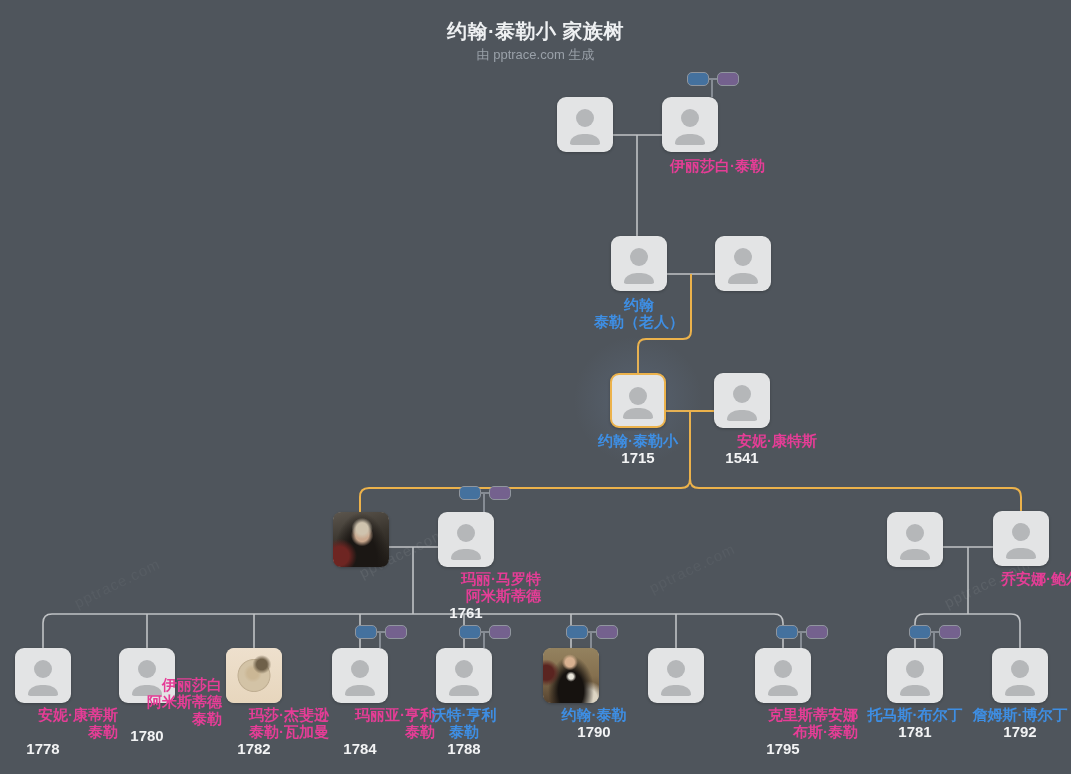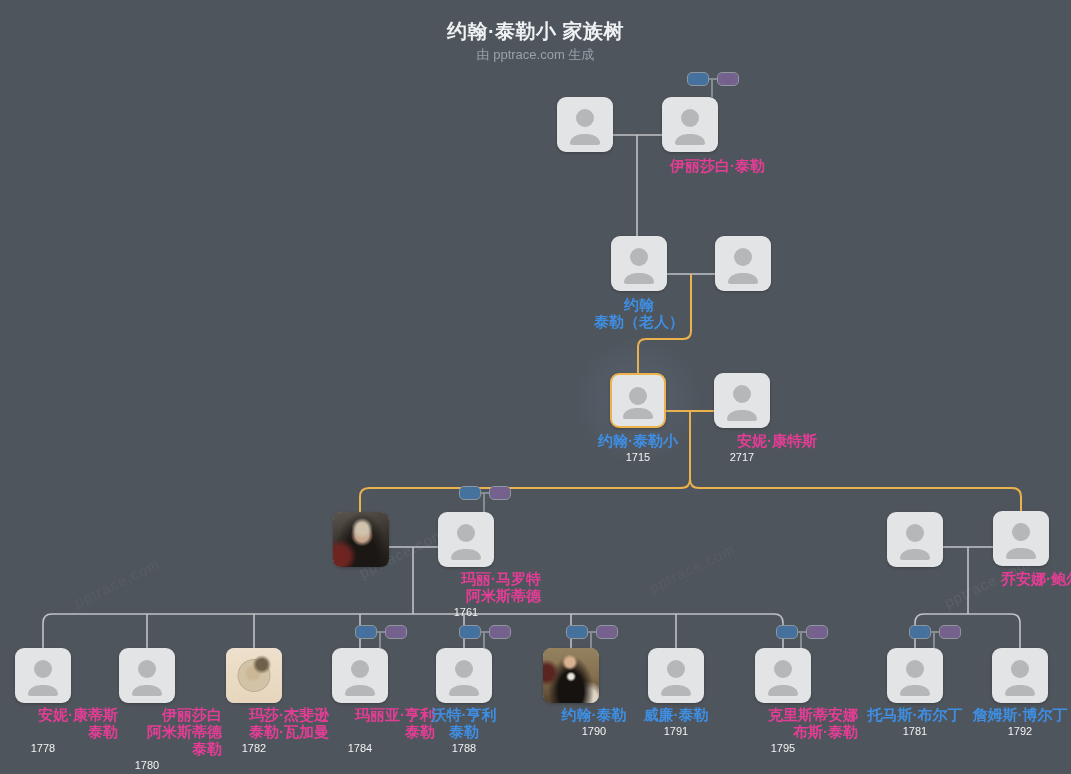--- a/index.html
+++ b/index.html
@@ -56,21 +56,21 @@
       radial-gradient(circle at 50% 52%, #e9e5da 0 6%, rgba(233,229,218,0) 13%),
       radial-gradient(ellipse at 50% 78%, #16120f 0 32%, rgba(22,18,15,0) 58%),
       radial-gradient(circle at 80% 92%, #ddd5c4 0 14%, rgba(221,213,196,0) 26%),
       linear-gradient(180deg,#94825f 0%,#85704f 50%,#54422f 100%);}
 
   
   .label{position:absolute;width:150px;text-align:center;pointer-events:none;}
   .p-name{font-size:15px;font-weight:bold;line-height:17px;white-space:pre-line;}
   .p-name.male{color:var(--male,#3e8ee3);text-align:center;}
   .p-name.female{color:var(--female,#e53d96);text-align:right;}
-  .p-year{font-size:11px;font-weight:400;line-height:17px;color:var(--year,#f2f3f4);}
+  .p-year{font-size:15px;font-weight:700;line-height:17px;color:var(--year,#f2f3f4);}
 
   
   .chip-pair{position:absolute;width:52px;height:14px;cursor:pointer;}
   .chip-pair .link{position:absolute;left:21px;top:6px;width:10px;height:1.6px;background:#868c94;}
   .chip-pair .stub{position:absolute;left:24px;top:7px;width:1.6px;height:var(--stub-h,16px);background:#868c94;}
   .chip{position:absolute;top:0;width:22px;height:14px;border-radius:5px;
         border:1.5px solid #90969e;box-sizing:border-box;}
   .chip.blue{left:0;background:var(--chip_blue,#44719e);}
   .chip.purple{left:30px;background:var(--chip_purple,#74618e);}
 </style>
@@ -150,21 +150,21 @@
     </div>
   <div class="card" style="left:714px;top:373px">
       <div class="avatar"></div>
     </div>
   <div class="label" style="left:563px;top:432px">
     <div class="p-name male">约翰·泰勒小</div>
     <div class="p-year">1715</div>
   </div>
   <div class="label" style="left:667px;top:432px">
     <div class="p-name female">安妮·康特斯</div>
-    <div class="p-year">2717</div>
+    <div class="p-year">1541</div>
   </div>
 
   <div class="card" style="left:333px;top:512px">
       <div class="photo elder-john"></div>
     </div>
   <div class="card" style="left:438px;top:512px">
       <div class="avatar"></div>
     </div>
   <div class="chip-pair" style="left:459px;top:486px;--stub-h:19px">
     <span class="chip blue"></span>
@@ -248,21 +248,21 @@
       <span class="link"></span>
       <span class="stub"></span>
       <span class="chip purple"></span>
   </div>
 
   <div class="label" style="left:-32px;top:706px">
     <div class="p-name female">安妮·康蒂斯
 泰勒</div>
     <div class="p-year">1778</div>
   </div>
-  <div class="label" style="left:72px;top:706px">
+  <div class="label" style="left:72px;top:676px">
     <div class="p-name female">伊丽莎白
 阿米斯蒂德
 泰勒</div>
     <div class="p-year">1780</div>
   </div>
   <div class="label" style="left:179px;top:706px">
     <div class="p-name female">玛莎·杰斐逊
 泰勒·瓦加曼</div>
     <div class="p-year">1782</div>
   </div>
@@ -273,24 +273,20 @@
   </div>
   <div class="label" style="left:389px;top:706px">
     <div class="p-name male">沃特·亨利
 泰勒</div>
     <div class="p-year">1788</div>
   </div>
   <div class="label" style="left:519px;top:706px">
     <div class="p-name male">约翰·泰勒</div>
     <div class="p-year">1790</div>
   </div>
-  <div class="label" style="left:601px;top:706px">
-    <div class="p-name male">威廉·泰勒</div>
-    <div class="p-year">1791</div>
-  </div>
   <div class="label" style="left:708px;top:706px">
     <div class="p-name female">克里斯蒂安娜
 布斯·泰勒</div>
     <div class="p-year">1795</div>
   </div>
   <div class="label" style="left:840px;top:706px">
     <div class="p-name male">托马斯·布尔丁</div>
     <div class="p-year">1781</div>
   </div>
   <div class="label" style="left:945px;top:706px">

